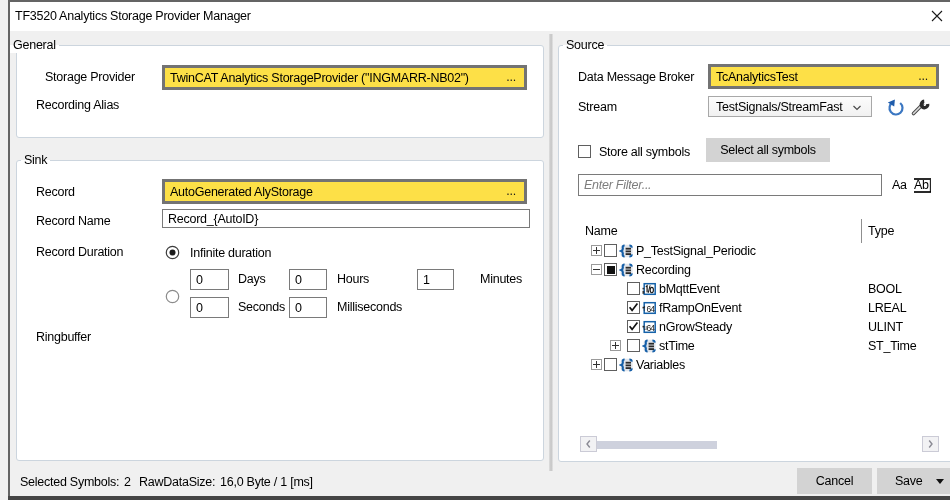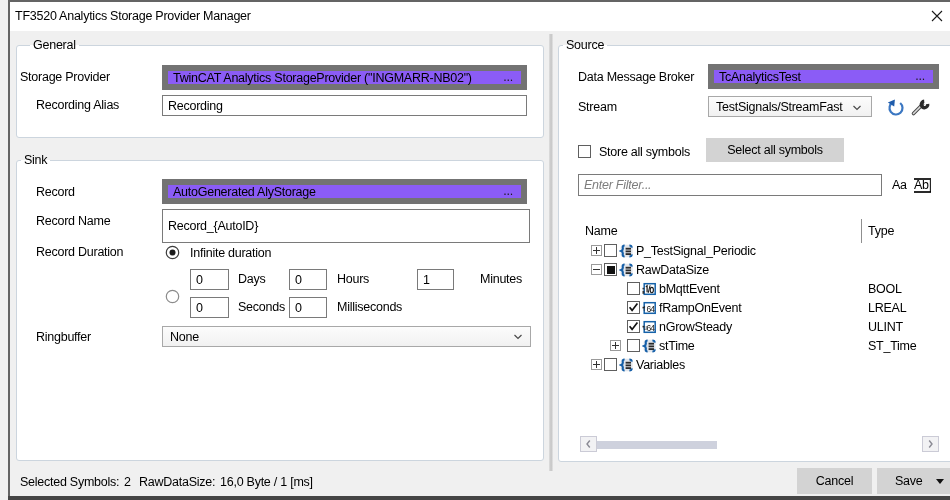--- a/index.html
+++ b/index.html
@@ -5,65 +5,62 @@
   * { margin:0; padding:0; box-sizing:border-box; }
   html,body { width:950px; height:500px; overflow:hidden; }
   body { font-family:"Liberation Sans", sans-serif; font-size:12.5px; color:#000;
          letter-spacing:-0.25px; background:#f0f0f0; }
   .abs { position:absolute; }
   #win { position:relative; width:950px; height:500px;margin-left:8px; }
   .grp { position:absolute; background:#fff; border:1px solid #ccd5de; border-radius:3px; }
   .grplbl { position:absolute; height:15px; line-height:15px; padding:0 3px;
             background:linear-gradient(to bottom, #f0f0f0 47%, #ffffff 47%); }
   .lbl { position:absolute; height:16px; line-height:16px; white-space:nowrap; }
-  .field { position:absolute; background:#8b5cf6; border:6px solid #737373; }
+  .field { position:absolute; background:#fde047; border:3px solid #737373; }
   .tbox  { position:absolute; background:#fff; border:1px solid #7a7a7a; }
   .ftext { position:absolute; left:5px; top:50%; transform:translateY(-50%); white-space:nowrap; }
   .dots  { position:absolute; right:8px; top:50%; transform:translateY(-58%); color:#1a1a1a; }
   .cb { position:absolute; width:13px; height:13px; background:#fff; border:1px solid #5f5f5f; }
   .btn { position:absolute; background:#d3d3d3; text-align:center; }
   .combo { position:absolute; background:linear-gradient(to bottom,#fcfcfc,#f1f1f1); border:1px solid #a8a8a8; }
 </style>
 </head>
 <body>
 <div id="win">
 
   <div class="abs" style="left:2px;top:2px;width:946px;height:29px;background:#fff"></div>
   <div class="abs lbl" style="left:7px;top:8px">TF3520 Analytics Storage Provider Manager</div>
   <svg class="abs" style="left:922px;top:9px" width="14" height="14" viewBox="0 0 14 14">
     <path d="M2,2 L12,12 M12,2 L2,12" stroke="#1a1a1a" stroke-width="1.1" fill="none"></path>
   </svg>
 
   <div class="abs" style="left:541px;top:34px;width:4px;height:437px;background:linear-gradient(90deg,#dedede,#c4c4c4 55%,#e6e6e6)"></div>
 
   <div class="grp" style="left:8px;top:45px;width:528px;height:93px"></div>
-  <div class="grplbl" style="left:22px;top:38px">General</div>
-
-  <div class="lbl" style="left:12px;top:69px">Storage Provider</div>
+  <div class="grplbl" style="left:2px;top:38px">General</div>
+
+  <div class="lbl" style="left:37px;top:69px">Storage Provider</div>
   <div class="field" style="left:154px;top:65px;width:365px;height:25px">
     <div class="ftext">TwinCAT Analytics StorageProvider ("INGMARR-NB02")</div>
     <div class="dots">...</div>
   </div>
 
   <div class="lbl" style="left:28px;top:97px">Recording Alias</div>
-  <div class="tbox" style="left:154px;top:95px;width:365px;height:21px">
-    <div class="ftext">Recording</div>
-  </div>
 
   <div class="grp" style="left:8px;top:160px;width:528px;height:301px"></div>
   <div class="grplbl" style="left:13px;top:153px">Sink</div>
 
   <div class="lbl" style="left:28px;top:184px">Record</div>
   <div class="field" style="left:154px;top:179px;width:365px;height:25px">
     <div class="ftext">AutoGenerated AlyStorage</div>
     <div class="dots">...</div>
   </div>
 
   <div class="lbl" style="left:28px;top:213px">Record Name</div>
-  <div class="tbox" style="left:154px;top:209px;width:368px;height:34px">
+  <div class="tbox" style="left:154px;top:209px;width:368px;height:19px">
     <div class="ftext">Record_{AutoID}</div>
   </div>
 
   <div class="lbl" style="left:28px;top:244px">Record Duration</div>
 
   <svg class="abs" style="left:157px;top:245px" width="15" height="15" viewBox="0 0 15 15">
     <circle cx="7.5" cy="7.5" r="6.2" fill="#fff" stroke="#3c3c3c" stroke-width="1.2"></circle>
     <circle cx="7.5" cy="7.5" r="3" fill="#1a1a1a"></circle>
   </svg>
   <div class="lbl" style="left:182px;top:245px">Infinite duration</div>
@@ -88,26 +85,20 @@
   <div class="tbox" style="left:182px;top:297px;width:39px;height:21px">
       <div class="ftext">0</div>
     </div>
   <div class="lbl" style="left:230px;top:299px">Seconds</div>
   <div class="tbox" style="left:281px;top:297px;width:38px;height:21px">
       <div class="ftext">0</div>
     </div>
   <div class="lbl" style="left:329px;top:299px">Milliseconds</div>
 
   <div class="lbl" style="left:28px;top:329px">Ringbuffer</div>
-  <div class="combo" style="left:154px;top:326px;width:369px;height:21px">
-    <div class="ftext" style="left:7px">None</div>
-    <svg class="abs" style="right:6px;top:4px;position:absolute" width="12" height="12" viewBox="0 0 12 12">
-      <path d="M2.5,4 L6,7.5 L9.5,4" stroke="#4a4a4a" stroke-width="1.2" fill="none"></path>
-    </svg>
-  </div>
 
   <div class="grp" style="left:550px;top:45px;width:395px;height:417px"></div>
   <div class="grplbl" style="left:555px;top:38px">Source</div>
 
   <div class="lbl" style="left:570px;top:69px">Data Message Broker</div>
   <div class="field" style="left:700px;top:64px;width:231px;height:25px">
     <div class="ftext">TcAnalyticsTest</div>
     <div class="dots">...</div>
   </div>
 
@@ -125,21 +116,21 @@
   </svg>
 
   <svg class="abs" style="left:901px;top:95px" width="24" height="24" viewBox="0 0 24 24">
     <path d="M13.5,9.5 L4.5,18.5" stroke="#4a4a4a" stroke-width="3.6" stroke-linecap="round"></path>
     <path d="M13.5,9.5 L4.5,18.5" stroke="#dcdcdc" stroke-width="1.6" stroke-linecap="round"></path>
     <path d="M15.22,6.31 A3.2,3.2 0 1 0 18.65,8.94" stroke="#2b2b2b" stroke-width="3.4" fill="none"></path>
   </svg>
 
   <div class="cb" style="left:570px;top:145px"></div>
   <div class="lbl" style="left:591px;top:144px">Store all symbols</div>
-  <div class="btn" style="left:698px;top:138px;width:138px;height:24px;line-height:24px">Select all symbols</div>
+  <div class="btn" style="left:698px;top:138px;width:124px;height:24px;line-height:24px">Select all symbols</div>
 
   <div class="tbox" style="left:570px;top:174px;width:304px;height:22px">
     <div class="ftext" style="font-style:italic;color:#7d7d7d">Enter Filter...</div>
   </div>
   <div class="lbl" style="left:884px;top:177px">Aa</div>
   <div class="abs" style="left:906px;top:178px;width:17px;height:2px;background:#2a2a2a"></div>
   <div class="abs" style="left:906px;top:190.5px;width:17px;height:2px;background:#2a2a2a"></div>
   <div class="lbl" style="left:906px;top:177px">Ab<span style="position:relative;top:-0.5px">|</span></div>
 
   <div class="lbl" style="left:577px;top:223px">Name</div>
@@ -165,21 +156,21 @@
       <div class="cb" style="left:596px;top:263px"></div>
       <div class="abs" style="left:598.5px;top:265.5px;width:8px;height:8px;background:#111"></div>
       <svg class="abs" style="left:611px;top:262.5px" width="15" height="14" viewBox="0 0 15 14">
       <rect x="1.6" y="0.8" width="12" height="12.4" rx="3" fill="#e2e6ec"></rect>
       <path d="M5.6,1.5 Q3.4,1.5 3.8,4.2 Q4.1,6.2 2.2,7 Q4.1,7.8 3.8,9.8 Q3.4,12.5 5.6,12.5" stroke="#155fa8" stroke-width="2.1" fill="none"></path>
       <path d="M10.4,1.5 Q12.8,1.5 12.6,3.6 M10.4,12.5 Q12.8,12.5 12.6,10.4" stroke="#155fa8" stroke-width="2.1" fill="none"></path>
       <rect x="6.6" y="3.8" width="5.4" height="1.8" fill="#2b2b2b"></rect>
       <rect x="6.6" y="6.5" width="5.4" height="1.8" fill="#2b2b2b"></rect>
       <rect x="6.6" y="9.2" width="5.4" height="1.8" fill="#2b2b2b"></rect>
     </svg>
-      <div class="abs lbl" style="left:628px;top:261.5px">RawDataSize</div>
+      <div class="abs lbl" style="left:628px;top:261.5px">Recording</div>
       <div class="cb" style="left:619px;top:282px"></div>
       <svg class="abs" style="left:634px;top:281.5px" width="15" height="14" viewBox="0 0 15 14">
       <rect x="2.2" y="1.7" width="11" height="10.6" fill="#fff" stroke="#1562a9" stroke-width="1.5"></rect>
       <rect x="0.5" y="5.8" width="1.8" height="1.6" fill="#333"></rect>
       <rect x="0.5" y="8.8" width="1.8" height="3" fill="#333"></rect>
       <path d="M3.8,4.7 L5.1,3.7 L5.1,10.2" stroke="#1a1a1a" stroke-width="1.2" fill="none"></path>
       <path d="M8.1,3.3 L6.2,10.9" stroke="#1a1a1a" stroke-width="1" fill="none"></path>
       <ellipse cx="9.8" cy="8.1" rx="1.6" ry="2.7" stroke="#1a1a1a" stroke-width="1.1" fill="none"></ellipse>
     </svg>
       <div class="abs lbl" style="left:651px;top:280.5px">bMqttEvent</div>

